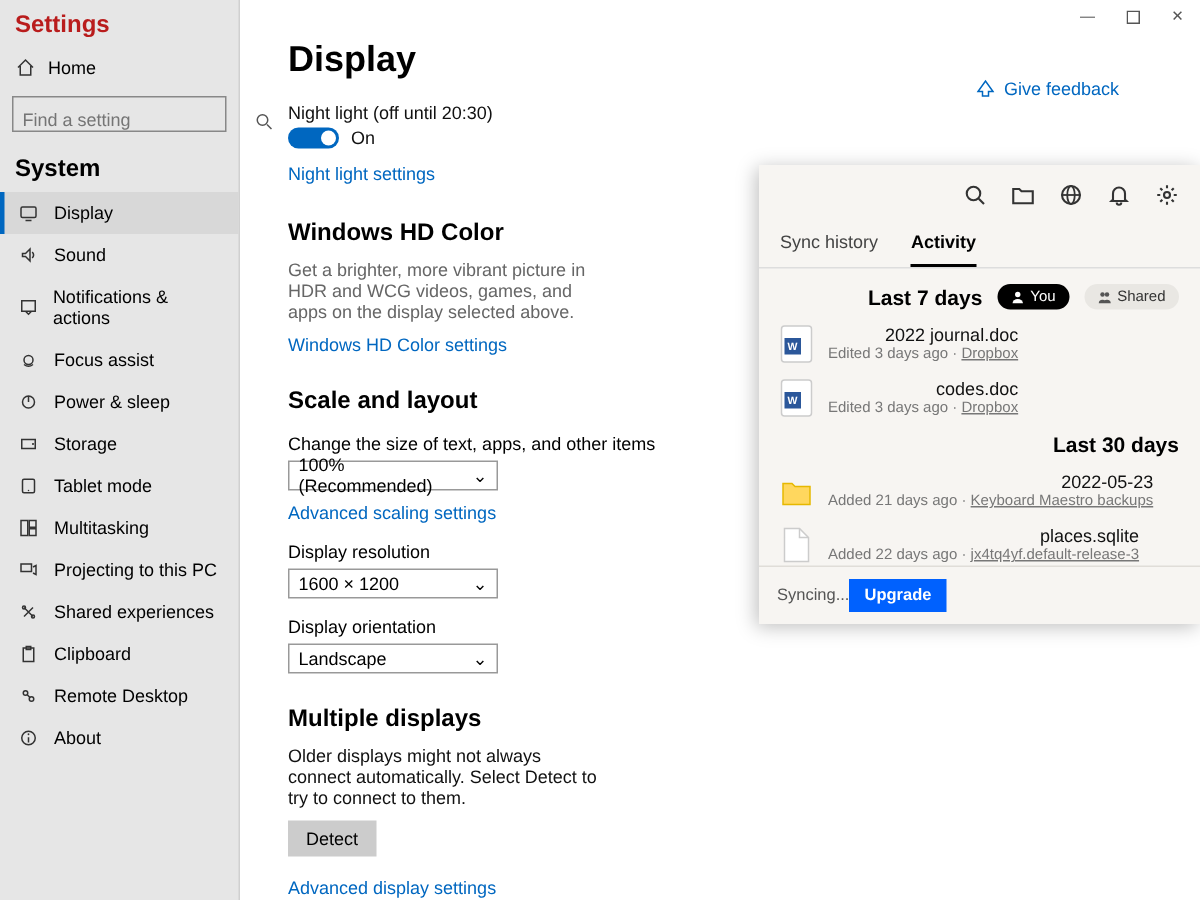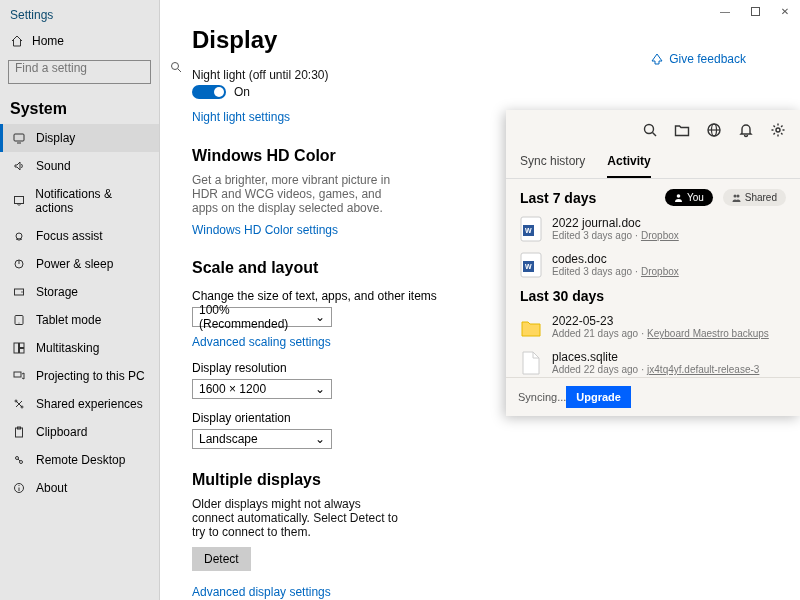--- a/index.html
+++ b/index.html
@@ -1,22 +1,22 @@
 <!DOCTYPE html>
 <html><head>
 <meta charset="utf-8">
 <style>
 * { margin: 0; padding: 0; box-sizing: border-box; font-family: "Segoe UI", -apple-system, sans-serif; }
 body { background: #fff; width: 800px; height: 600px; overflow: hidden; position: relative; }
 
 
 .sidebar { position: absolute; left: 0; top: 0; width: 160px; height: 600px; background: #e6e6e6; border-right: 1px solid #d0d0d0; }
-.sb-title { font-size: 12px; padding: 8px 10px 6px; color: #0c4a6e; }
+.sb-title { font-size: 16px; padding: 8px 10px 6px; color: #b91c1c; font-weight: bold; }
 .sb-home { display: flex; align-items: center; gap: 8px; padding: 6px 10px; font-size: 12px; cursor: pointer; }
-.sb-search { margin: 6px 8px; height: 24px; border: 1px solid #888; background: #e6e6e6; display: flex; align-items: flex-start; padding: 0 6px; }
+.sb-search { margin: 6px 8px; height: 24px; border: 1px solid #888; background: #e6e6e6; display: flex; align-items: flex-end; padding: 0 6px; }
 .sb-search input { flex: 1; border: none; background: transparent; font-size: 12px; outline: none; }
 .sb-cat { font-weight: 600; font-size: 16px; padding: 10px 10px 6px; }
 .sb-item { display: flex; align-items: center; gap: 10px; padding: 7px 12px; font-size: 12px; cursor: pointer; position: relative; }
 .sb-item.active { background: #d8d8d8; }
 .sb-item.active::before { content: ""; position: absolute; left: 0; top: 0; bottom: 0; width: 3px; background: #0067c0; }
 .sb-icon { width: 14px; height: 14px; display: inline-flex; align-items: center; justify-content: center; }
 
 
 .main { position: absolute; left: 172px; top: 0; right: 0; height: 600px; overflow-y: auto; padding: 0 20px 20px; }
 .page-title { font-size: 24px; font-weight: 600; margin-top: 26px; margin-bottom: 14px; }
@@ -39,21 +39,21 @@
 .winctrl { position: absolute; right: 0; top: 0; display: flex; }
 .winbtn { width: 30px; height: 22px; display: flex; align-items: center; justify-content: center; cursor: pointer; color: #555; font-size: 10px; }
 
 
 .panel { position: absolute; right: 0; top: 110px; width: 294px; height: 306px; background: #f7f5f2; box-shadow: -2px 2px 12px rgba(0,0,0,0.25); display: flex; flex-direction: column; }
 .panel-top { display: flex; justify-content: flex-end; gap: 16px; padding: 12px 14px 8px; }
 .panel-icon { width: 16px; height: 16px; cursor: pointer; color: #333; }
 .panel-tabs { display: flex; gap: 22px; padding: 0 14px; border-bottom: 1px solid #ddd; }
 .tab { font-size: 12px; padding: 8px 0; cursor: pointer; color: #444; }
 .tab.active { font-weight: 700; color: #000; border-bottom: 2px solid #000; }
-.panel-body { flex: 1; overflow-y: auto; padding: 10px 14px; }
+.panel-body { flex: 1; overflow-y: auto; padding: 10px 14px; text-align: right; }
 .group-row { display: flex; align-items: center; gap: 10px; margin-bottom: 10px; }
 .group-title { font-size: 14px; font-weight: 700; flex: 1; }
 .pill { font-size: 10px; padding: 3px 9px; border-radius: 11px; cursor: pointer; display: inline-flex; align-items: center; gap: 4px; }
 .pill.dark { background: #000; color: #fff; }
 .pill.light { background: #e9e7e3; color: #333; }
 .file-row { display: flex; gap: 10px; margin-bottom: 10px; cursor: pointer; }
 .file-icon { width: 22px; height: 26px; flex-shrink: 0; }
 .file-name { font-size: 12px; color: #111; }
 .file-meta { font-size: 10px; color: #777; }
 .file-meta .loc { text-decoration: underline; }

